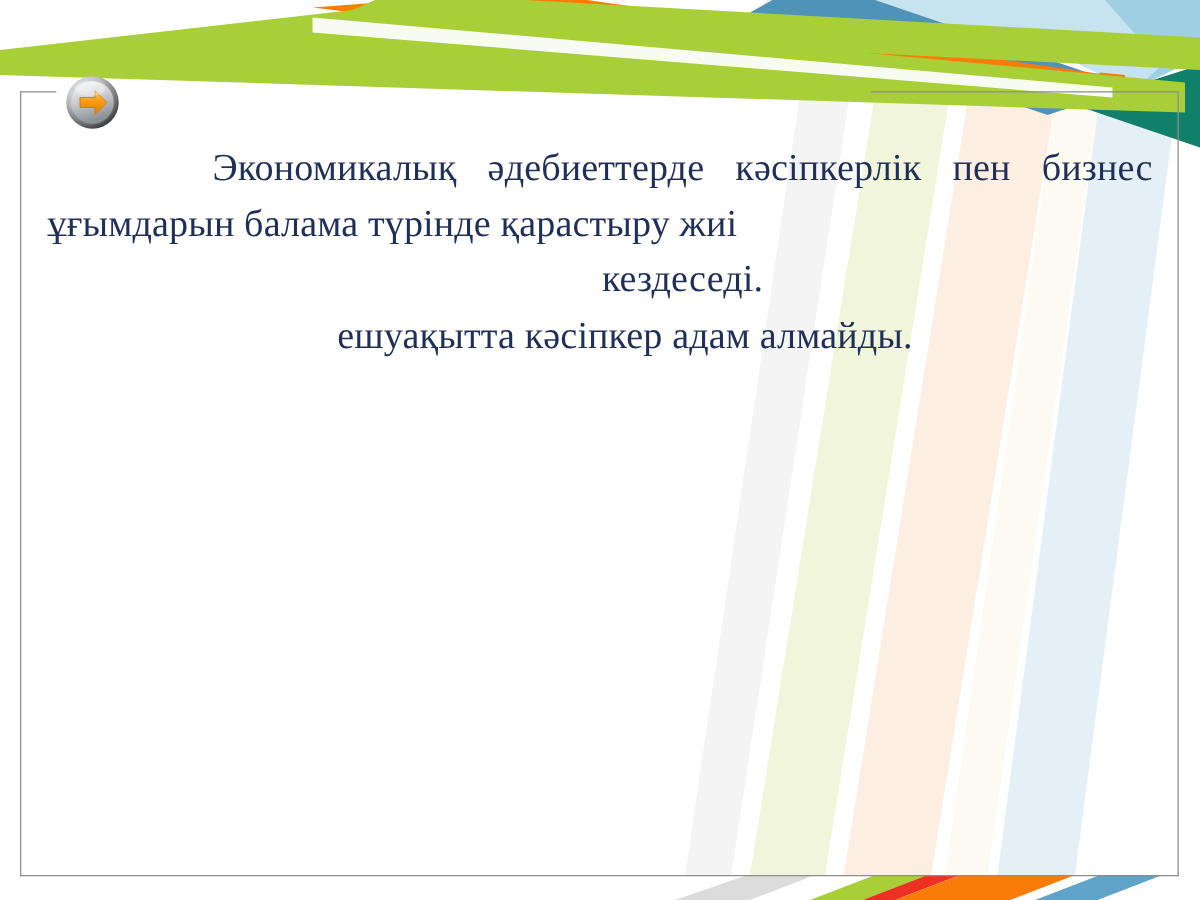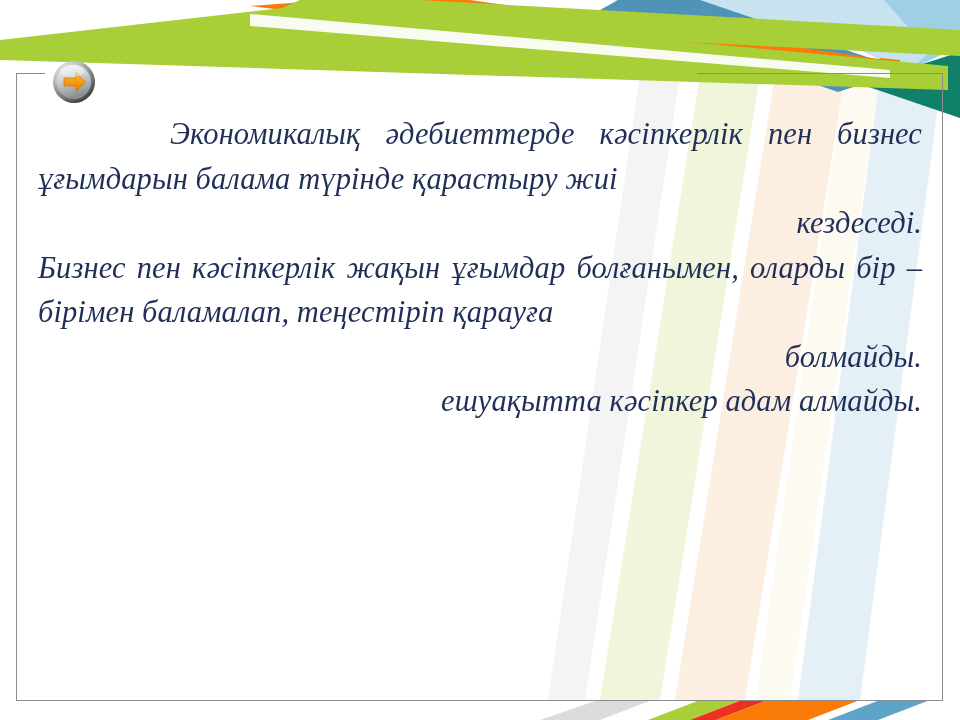--- a/index.html
+++ b/index.html
@@ -7,21 +7,20 @@
     padding: 0;
     background: #ffffff;
   }
   #slide {
     position: relative;
     width: 960px;
     height: 720px;
     overflow: hidden;
     background: #ffffff;
     font-family: "Liberation Serif", serif;
-    font-style: italic;
   }
 
   
   #decor {
     position: absolute;
     inset: 0;
     width: 960px;
     height: 720px;
     pointer-events: none;
   }
@@ -88,21 +87,21 @@
     margin: 0;
     color: #1f2f57;
     font-size: 30.5px;
     line-height: 44.5px;
     text-align: justify;
     text-justify: inter-word;
     letter-spacing: 0.1px;
   }
   .para.indent-1 { text-indent: 132px; }
   .para.indent-2 { text-indent: 40px; }
-  .para .last-line { display: block; text-align: right; }
+  .para .last-line { display: block; text-align: center; }
 </style>
 </head>
 <body>
 
 <div id="slide">
 
   <svg id="decor" viewBox="0 0 960 720" preserveAspectRatio="none">
 
     <g opacity="0.30">
       <polygon points="700,75 760,75 660,700 600,700" fill="#cfe08a"></polygon>
@@ -160,19 +159,18 @@
     <circle cx="22" cy="22" r="21" fill="url(#bezelGrad)"></circle>
     <circle cx="22" cy="22" r="17" fill="url(#innerGrad)"></circle>
     <path d="M12 18 H24 V12.5 L33.5 22 L24 31.5 V26 H12 Z" fill="url(#arrowGrad)" stroke="#d07a04" stroke-width="0.7"></path>
     <ellipse cx="20" cy="11" rx="12" ry="6" fill="#ffffff" opacity="0.34"></ellipse>
   </svg>
 
   <div id="body-text">
 
     <p class="para indent-1"><span>Экономикалық әдебиеттерде кәсіпкерлік пен бизнес ұғымдарын балама түрінде қарастыру жиі</span><span class="last-line">кездеседі.</span></p>
 
-    <p class="para"><span>Бизнес пен кәсіпкерлік жақын ұғымдар болғанымен, оларды бір – бірімен баламалап, теңестіріп қарауға</span><span class="last-line">болмайды.</span></p>
 
     <p class="para indent-2"><span class="last-line">ешуақытта кәсіпкер адам алмайды.</span></p>
 
   </div>
 
 </div>
 
 </body></html>

